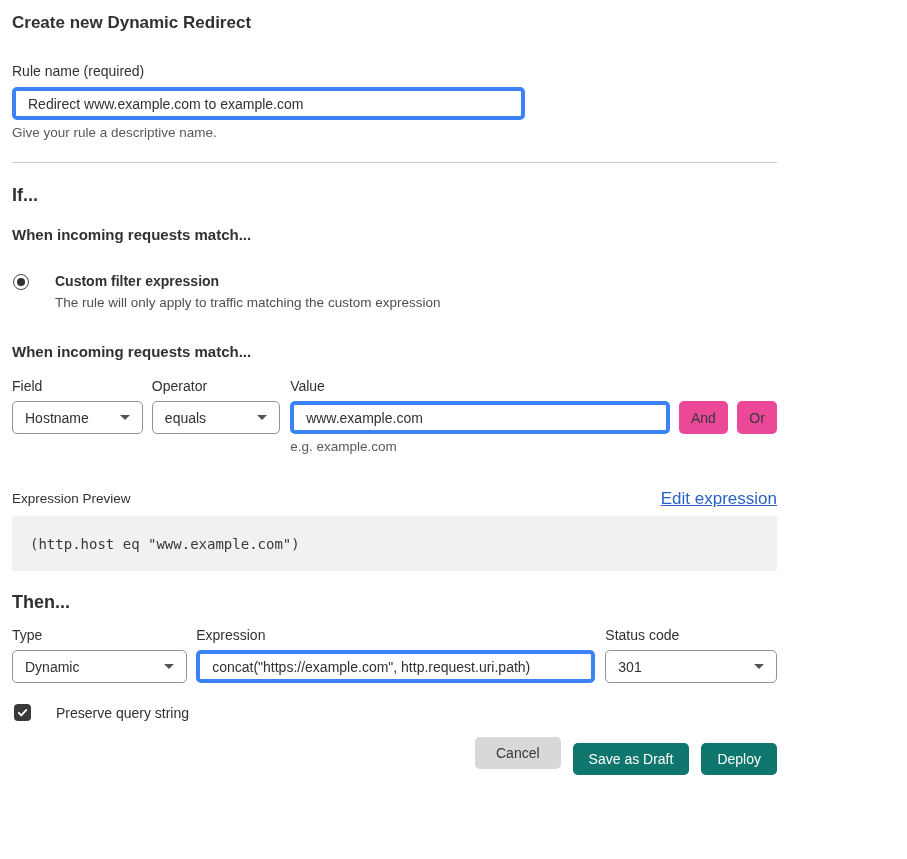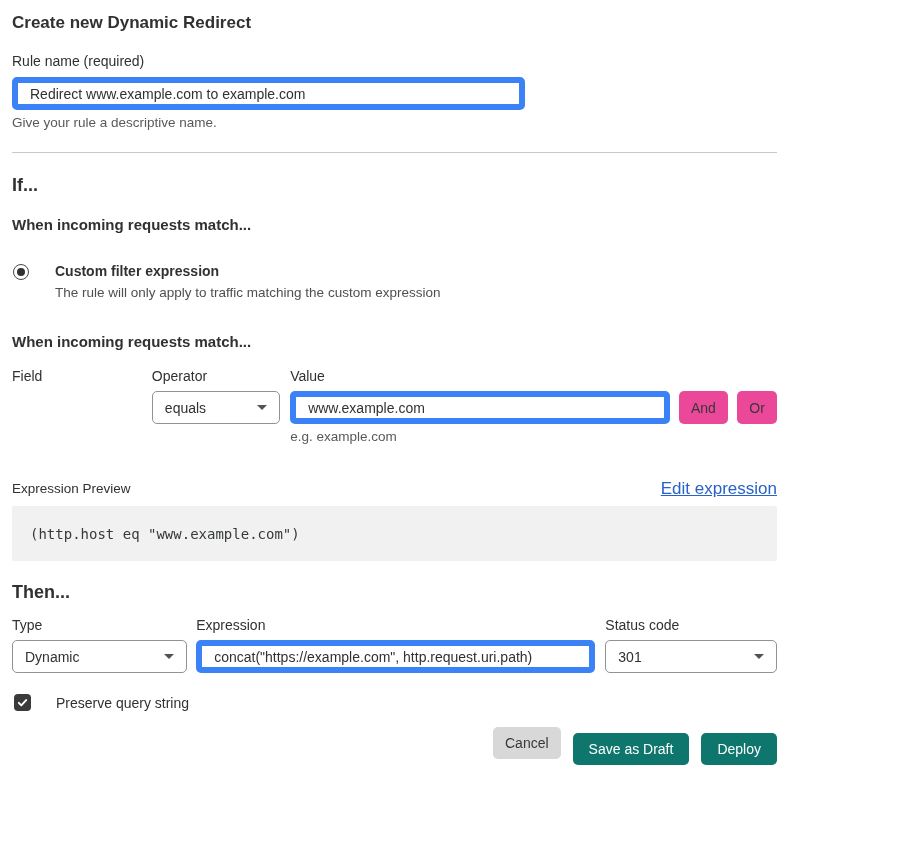--- a/index.html
+++ b/index.html
@@ -9,26 +9,26 @@
     height: 859px;
     font-family: "Liberation Sans", sans-serif;
     color: #313131;
     overflow: hidden;
   }
   .container { padding: 12px 19px 0 12px; width: 796px; }
 
   .page-title { font-size: 17px; line-height: 22px; font-weight: bold; color: #313131; }
 
   .field-label { font-size: 14px; line-height: 17px; color: #313131; display: block; }
-  .rule-label { margin-top: 19px; }
+  .rule-label { margin-top: 29px; }
 
   .text-input {
     display: block;
     height: 33px;
-    border: 6px solid #3b82f6;
+    border: 4px solid #3b82f6;
     border-radius: 5px;
     font-family: "Liberation Sans", sans-serif;
     font-size: 14px;
     color: #313131;
     padding: 0 12px;
     background: #fff;
     outline: none;
   }
   .rule-input { margin-top: 7px; width: 513px; }
 
@@ -150,21 +150,21 @@
   .actions-row { margin-top: 10px; display: flex; justify-content: flex-end; align-items: center; }
   .btn {
     height: 32px;
     border: none;
     border-radius: 5px;
     font-family: "Liberation Sans", sans-serif;
     font-size: 14px;
     cursor: pointer;
     padding: 0 16px;
   }
-  .btn-gray { background: #d8d8d8; color: #36393a; padding: 0 12px; }
+  .btn-gray { background: #d8d8d8; color: #36393a; padding: 0 21px; }
   .btn-blue { background: #0f766e; color: #ffffff; margin-top: 12px; }
   .btn + .btn { margin-left: 12px; }
 </style>
 </head>
 <body>
 
 <div class="container">
 
   <h1 class="page-title">Create new Dynamic Redirect</h1>
 
@@ -187,20 +187,24 @@
         <div class="radio-desc">The rule will only apply to traffic matching the custom expression</div>
       </div>
     </div>
   </div>
 
   <h3 class="match-heading builder-heading">When incoming requests match...</h3>
 
   <div class="builder-row">
     <div class="col-field">
       <span class="field-label">Field</span>
+      <div class="select-box">
+        <span>Hostname</span>
+        <span class="chevron"></span>
+      </div>
     </div>
     <div class="col-operator">
       <span class="field-label">Operator</span>
       <div class="select-box">
         <span>equals</span>
         <span class="chevron"></span>
       </div>
     </div>
     <div class="col-value">
       <span class="field-label">Value</span>

